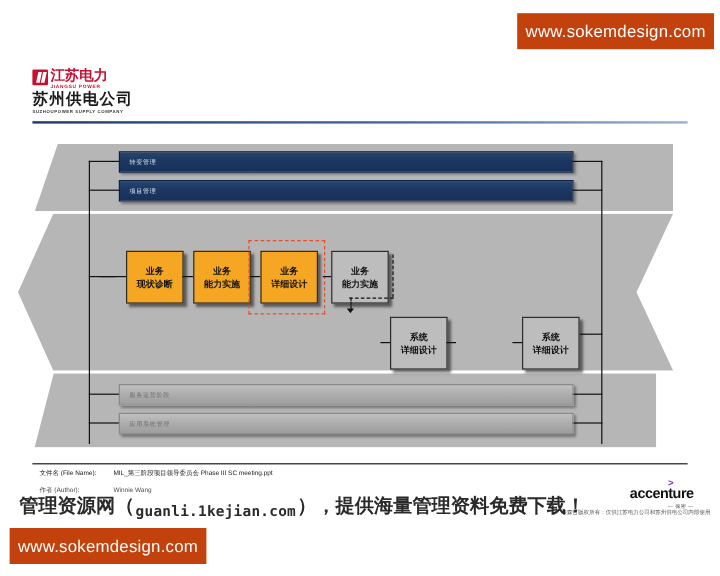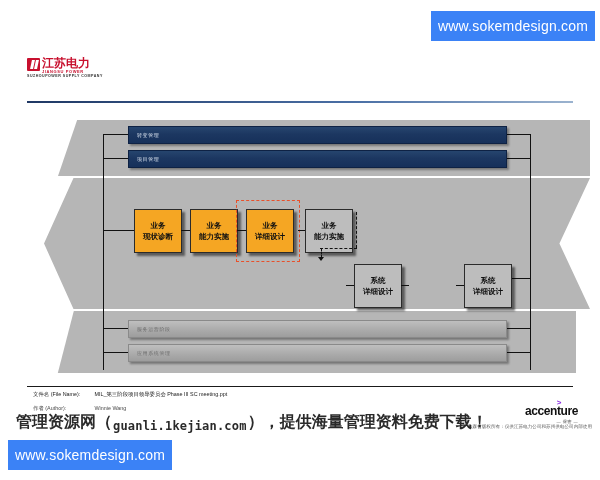--- a/index.html
+++ b/index.html
@@ -1,21 +1,21 @@
 <!DOCTYPE html>
 <html><head>
 <meta charset="utf-8">
 <style>
   html,body{margin:0;padding:0;background:#ffffff;}
   body{width:600px;height:480px;overflow:hidden;font-family:"Liberation Sans","DejaVu Sans",sans-serif;position:relative;}
 
   .slide{position:absolute;left:0;top:0;width:600px;height:480px;background:#ffffff;}
 
   
-  .wm{position:absolute;background:#3b82f6;color:#ffffff;
+  .wm{position:absolute;background:#c2410c;color:#ffffff;
       font-family:"Liberation Sans","DejaVu Sans",sans-serif;
       display:flex;align-items:center;justify-content:center;
       letter-spacing:.2px;}
   .wm-top{right:5px;top:11px;width:164px;height:30px;font-size:14px;}
   .wm-bot{left:8px;top:440px;width:164px;height:30px;font-size:14px;}
 
   
   .logo{position:absolute;left:27px;top:57px;width:104px;height:40px;}
   .logo-row1{display:flex;align-items:flex-start;gap:2px;}
   .logo-mark{width:13px;height:13px;background:#c8102e;border-radius:1px;position:relative;margin-top:1px;}
@@ -30,21 +30,21 @@
             letter-spacing:.5px;margin-top:0px;}
 
   .slide-title{position:absolute;left:300px;top:68px;width:280px;height:28px;
                display:flex;align-items:center;justify-content:center;
                font-family:"DejaVu Sans",sans-serif;font-size:17px;font-weight:bold;
                color:#1f3864;letter-spacing:1px;}
   .title-rule{position:absolute;left:27px;top:101px;width:546px;height:2px;
               background:linear-gradient(90deg,#1f3864 0%,#4a6fa5 60%,#9bb3cf 100%);}
 
   
-  .canvas{position:absolute;left:44px;top:112px;width:546px;height:272px;}
+  .canvas{position:absolute;left:15px;top:112px;width:546px;height:272px;}
 
   .chev{position:absolute;background:#b6b6b6;}
   
   .band-top{left:14px;top:8px;width:532px;height:56px;
             clip-path:polygon(3.6% 0,100% 0,100% 100%,0 100%);}
   
   .band-mid{left:0px;top:66px;width:546px;height:131px;
             clip-path:polygon(5.4% 0,100% 0,94.4% 50%, 100% 100%, 5.4% 100%, 0% 50%);}
   
   .band-bot{left:0px;top:199px;width:532px;height:62px;
@@ -108,20 +108,21 @@
 <div class="slide">
 
   <div class="logo">
     <div class="logo-row1">
       <div class="logo-mark"></div>
       <div>
         <div class="logo-cn1">江苏电力</div>
         <div class="logo-en1" style="margin-left:0">JIANGSU POWER</div>
       </div>
     </div>
+    <div class="logo-cn2">苏州供电公司</div>
     <div class="logo-en2">SUZHOUPOWER SUPPLY COMPANY</div>
   </div>
 
   <div class="title-rule"></div>
 
   <div class="canvas">
 
     <div class="chev band-top"></div>
     <div class="chev band-mid"></div>
     <div class="chev band-bot"></div>

